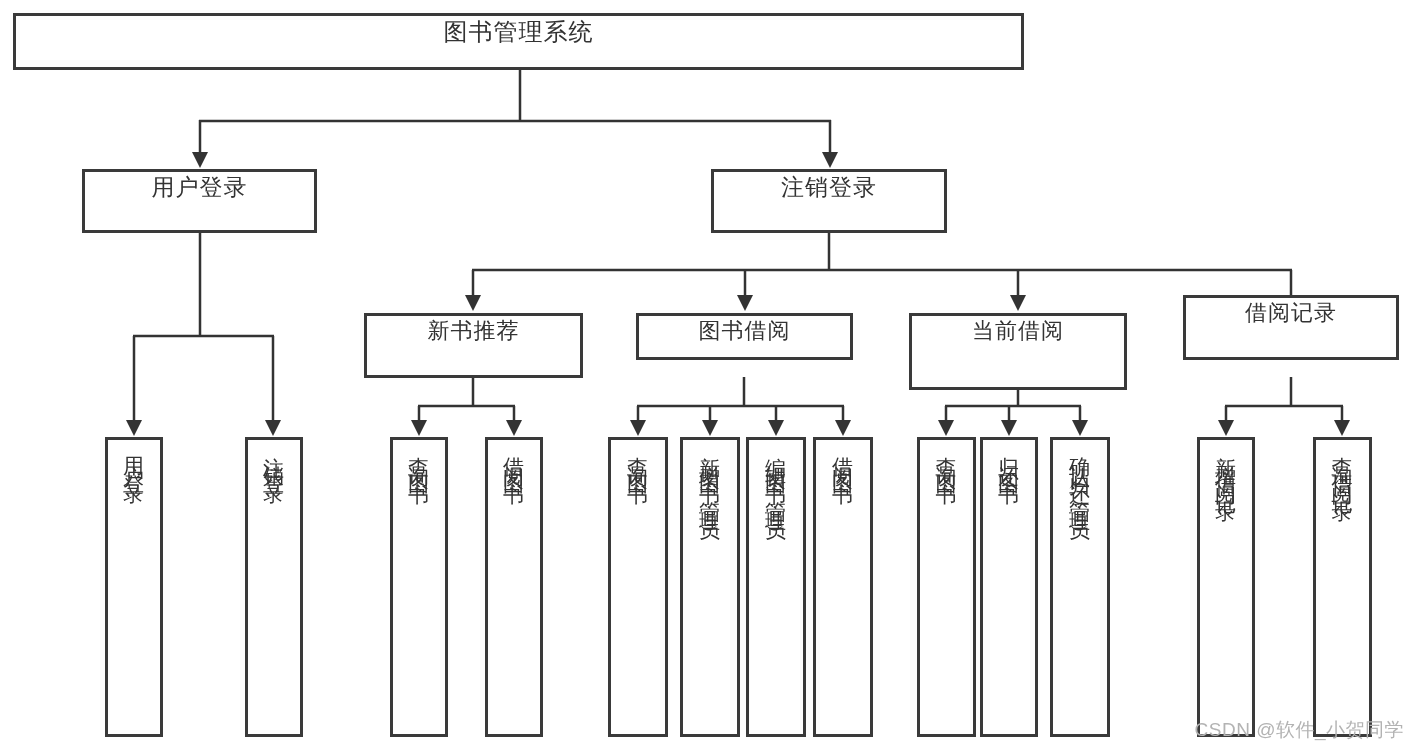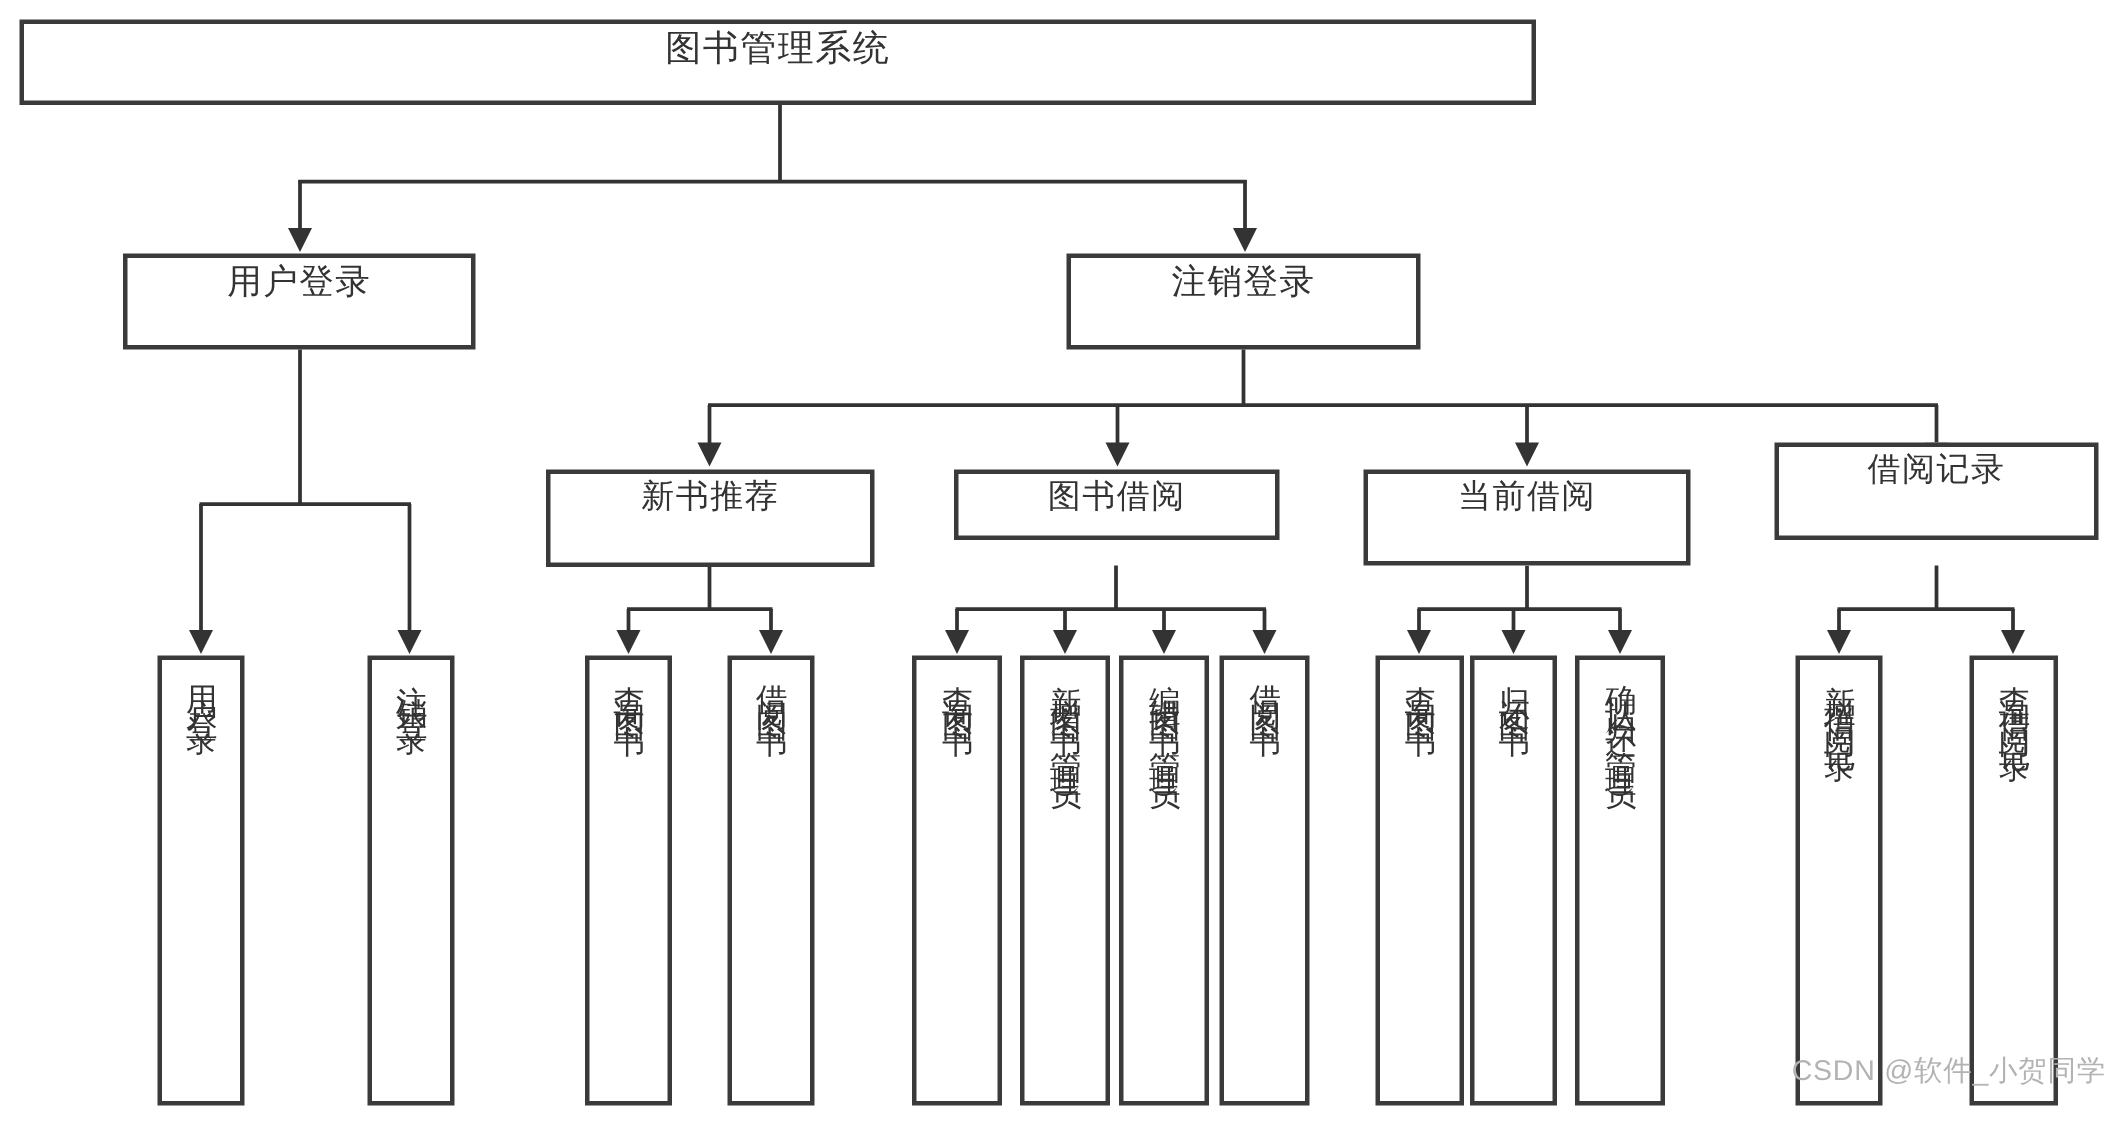--- a/index.html
+++ b/index.html
@@ -35,21 +35,21 @@
   .v-label{
     writing-mode:vertical-rl;
     text-orientation:mixed;
     font-size:21px;
     letter-spacing:9px;
     line-height:1;
     white-space:nowrap;
   }
   #watermark{
     position:absolute;
-    right:1px;bottom:20px;
+    right:1px;bottom:4px;
     font-size:19px;
     color:var(--watermark);
     letter-spacing:0.5px;
     white-space:nowrap;
     text-align:right;
   }
 </style>
 </head>
 <body>
 
@@ -121,21 +121,21 @@
   <div class="box lvl2" style="left:711px;top:169px;width:236px;height:64px">
     <span class="h-label">注销登录</span>
   </div>
 
   <div class="box lvl3" style="left:364px;top:313px;width:219px;height:65px">
     <span class="h-label">新书推荐</span>
   </div>
   <div class="box lvl3" style="left:636px;top:313px;width:217px;height:47px">
     <span class="h-label">图书借阅</span>
   </div>
-  <div class="box lvl3" style="left:909px;top:313px;width:218px;height:64px">
+  <div class="box lvl3" style="left:909px;top:313px;width:218px;height:77px">
     <span class="h-label">当前借阅</span>
   </div>
   <div class="box lvl3" style="left:1183px;top:295px;width:216px;height:65px">
     <span class="h-label">借阅记录</span>
   </div>
 
   <div class="box leaf" style="left:105px;top:437px;width:58px;height:300px">
     <span class="v-label">用户登录</span>
   </div>
   <div class="box leaf" style="left:245px;top:437px;width:58px;height:300px">

